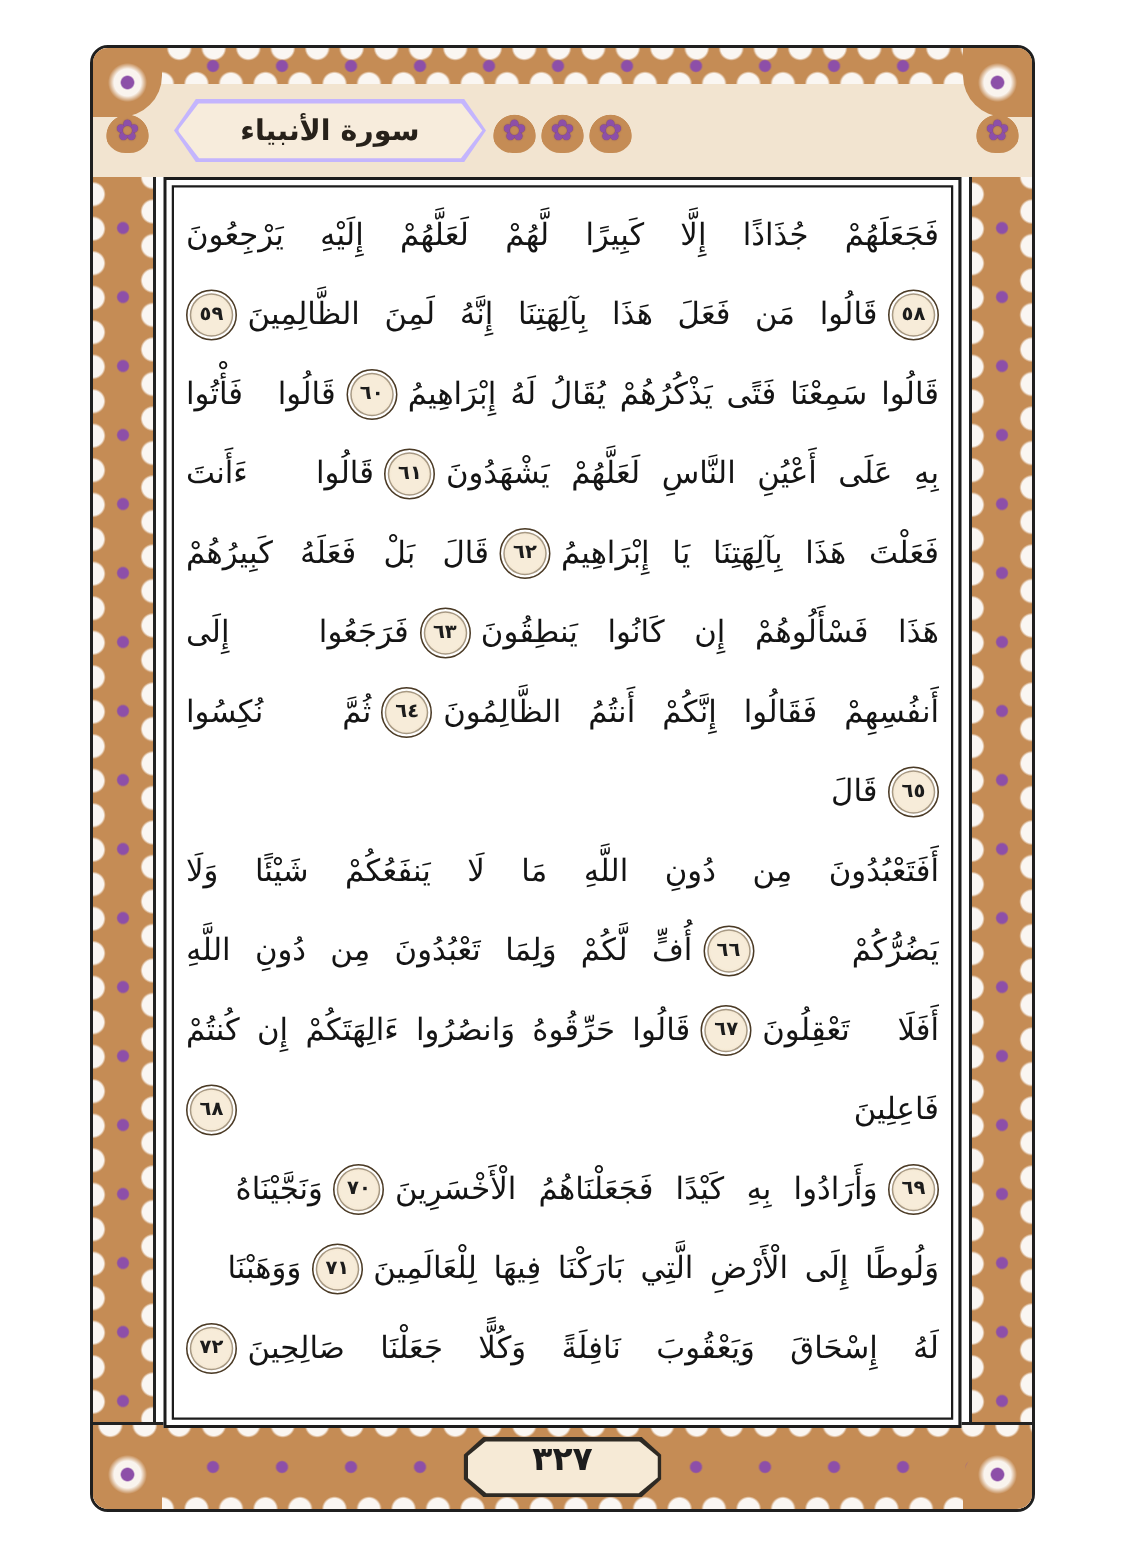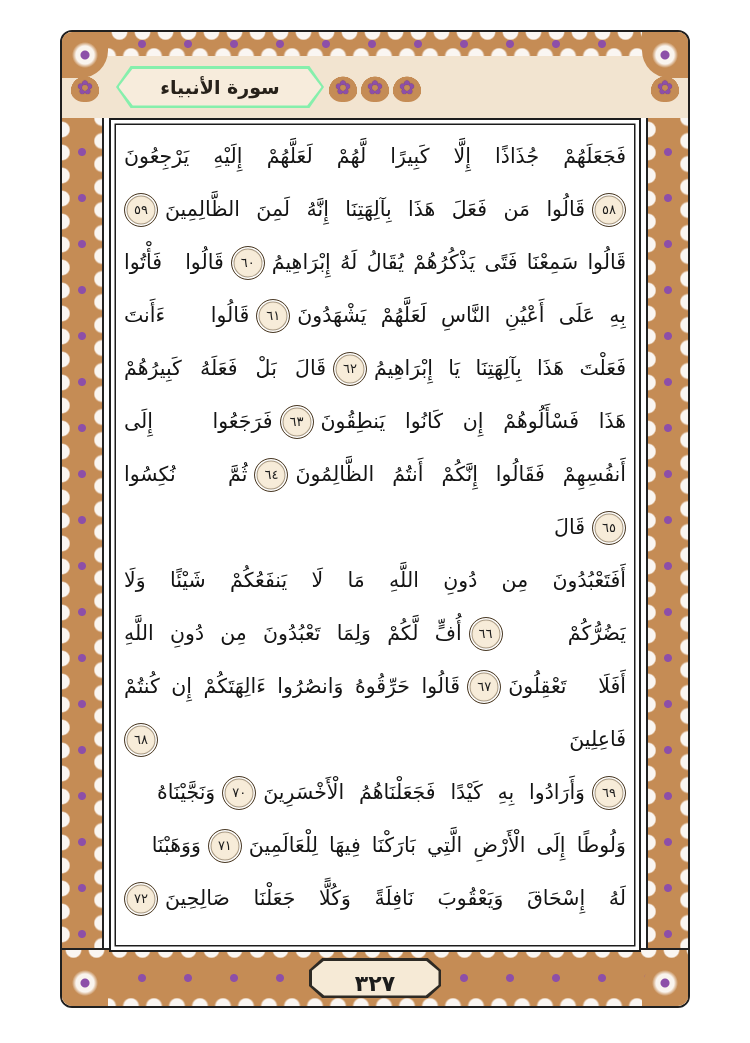--- a/index.html
+++ b/index.html
@@ -41,21 +41,21 @@
   .corner.tl{left:0;top:0;border-bottom-right-radius:60%;}
   .corner.tr{right:0;top:0;border-bottom-left-radius:60%;}
   .corner.bl{left:0;bottom:0;border-top-right-radius:60%;}
   .corner.br{right:0;bottom:0;border-top-left-radius:60%;}
   
   .headerstrip{
     position:absolute;left:0;right:0;top:24px;height:62px;background:#f2e4d0;z-index:2;
   }
   .cartouche{
     position:absolute;top:50%;transform:translateY(-50%);
-    width:208px;height:42px;background:#86efac;
+    width:208px;height:42px;background:#c4b5fd;
     clip-path:polygon(7% 0,93% 0,100% 50%,93% 100%,7% 100%,0 50%);
   }
   .cartouche .inner{
     position:absolute;inset:2.5px;background:#f7ecdc;
     clip-path:polygon(7% 0,93% 0,100% 50%,93% 100%,7% 100%,0 50%);
     display:flex;align-items:center;justify-content:center;
   }
   .cartouche .label{font-size:19px;font-weight:bold;color:#27211a;direction:rtl;}
   .cartouche.surah{left:54px;}
   .cartouche.juz{right:42px;}
@@ -86,31 +86,31 @@
     flex:1 1 auto;font-size:20.5px;line-height:1.35;color:#141414;
     text-align:justify;text-align-last:justify;white-space:nowrap;
   }
   .ayah{
     flex:0 0 auto;width:32px;height:32px;border-radius:50%;
     background:radial-gradient(circle, #f7ecd9 52%, #e9d3ae 100%);
     border:1.2px solid #4a3a26;
     box-shadow:inset 0 0 0 1.5px #ffffff, inset 0 0 0 2.5px rgba(74,58,38,.45);
     display:flex;align-items:center;justify-content:center;
   }
-  .ayah-num{font-size:13px;font-weight:normal;color:#1c1c1c;line-height:1;}
+  .ayah-num{font-size:13px;font-weight:bold;color:#1c1c1c;line-height:1;}
   
   .pagenum-cartouche{
     position:absolute;left:50%;top:50%;transform:translate(-50%,-50%);
     width:132px;height:40px;background:#2e2a24;z-index:5;
     clip-path:polygon(10% 0,90% 0,100% 30%,100% 70%,90% 100%,10% 100%,0 70%,0 30%);
   }
   .pagenum-cartouche .inner{
     position:absolute;inset:2.5px;background:#f6ead6;
     clip-path:polygon(10% 0,90% 0,100% 30%,100% 70%,90% 100%,10% 100%,0 70%,0 30%);
-    display:flex;align-items:flex-end;justify-content:center;
+    display:flex;align-items:flex-start;justify-content:center;
   }
   .pagenum{font-size:22px;font-weight:bold;color:#1c1c1c;}
 </style>
 </head>
 <body>
 
 <div class="page">
   <div class="frame">
 
     <div class="band-top deco deco-h"></div>

